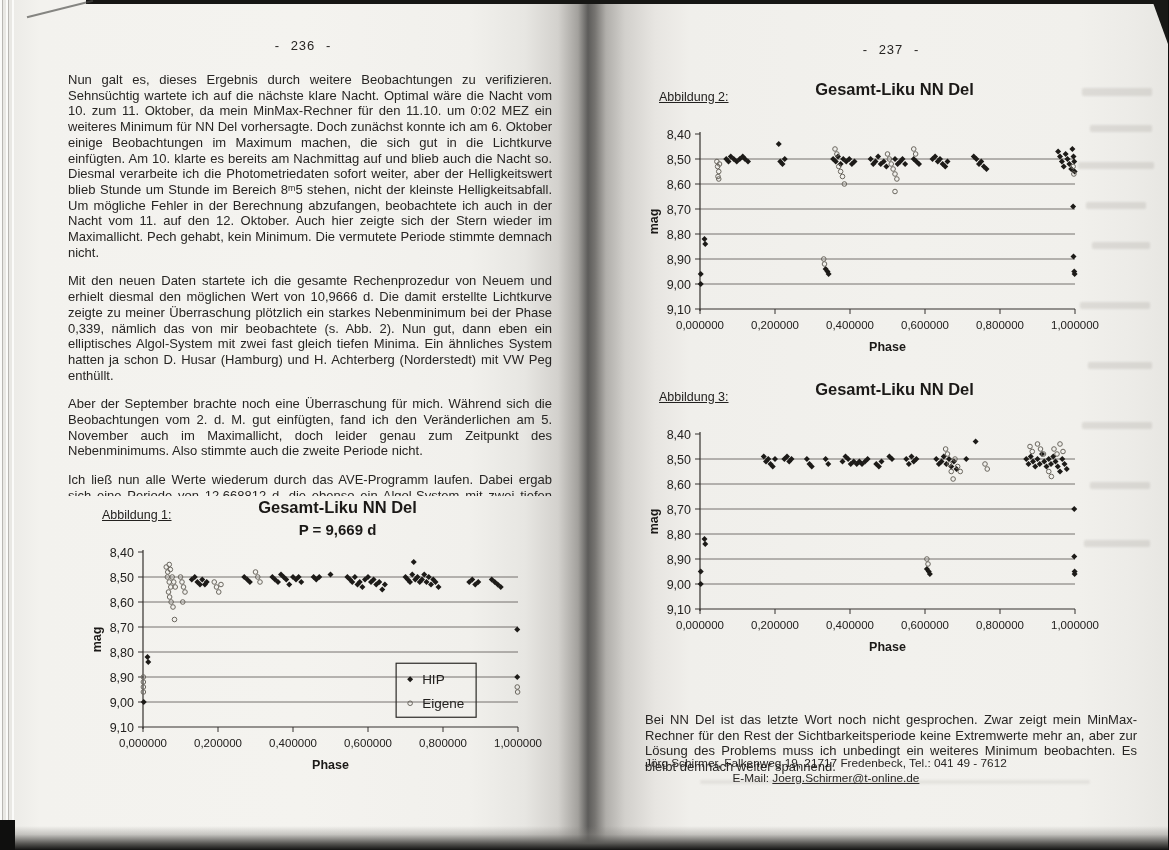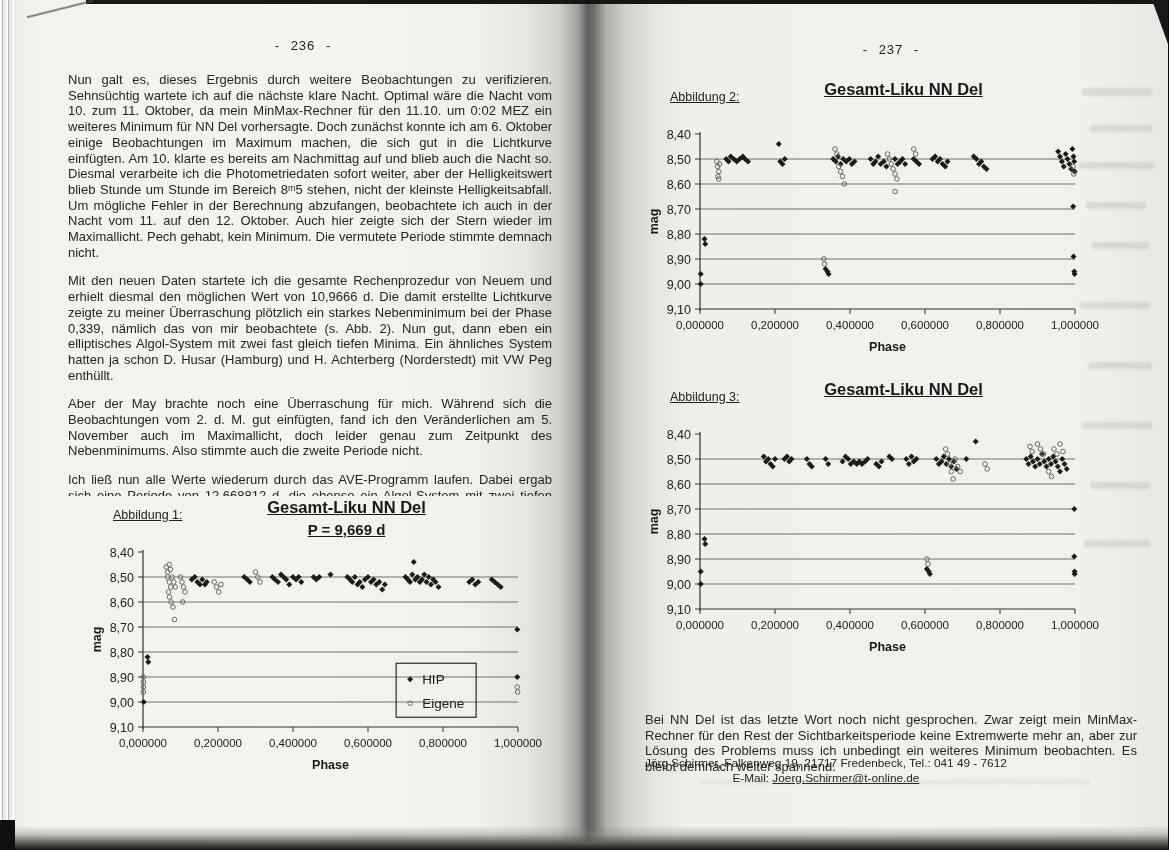--- a/index.html
+++ b/index.html
@@ -30,22 +30,22 @@
   .pagenum-left{left:208px;top:38px;}
   .pagenum-right{left:796px;top:42px;}
   .bodytext{position:absolute;text-align:justify;font-size:13px;line-height:15.7px;color:#272523;}
   .bodytext p{margin:0 0 13px 0;}
   .lefttext{left:68px;top:72px;width:484px;height:424px;overflow:hidden;}
   .closingtext{left:645px;top:712px;width:492px;}
   .contact{position:absolute;left:645px;top:756px;font-size:11.8px;line-height:15.2px;color:#272523;text-align:center;}
   .email-u{text-decoration:underline;}
   
   .chart-block{position:absolute;width:470px;height:298px;}
-  .fig-label{position:absolute;left:25px;top:10px;font-size:12.5px;text-decoration:underline;color:#23211f;}
-  .chart-titles{position:absolute;left:71px;top:0;width:375px;text-align:center;color:#1b1917;text-decoration:underline;}
+  .fig-label{position:absolute;left:14px;top:10px;font-size:12.5px;text-decoration:underline;color:#23211f;}
+  .chart-titles{position:absolute;left:62px;top:0;width:375px;text-align:center;color:#1b1917;}
   .chart-title{font-weight:bold;font-size:16.5px;}
   .chart-subtitle{font-weight:bold;font-size:15px;margin-top:4px;}
   .chart-block svg{position:absolute;left:0;top:44px;}
   .ytick{font-family:"Liberation Sans",sans-serif;font-size:12.5px;fill:#23211f;}
   .xtick{font-family:"Liberation Sans",sans-serif;font-size:11.5px;fill:#23211f;}
   .axlabel{font-family:"Liberation Sans",sans-serif;font-size:12.5px;font-weight:bold;fill:#1b1917;}
   .legendtext{font-family:"Liberation Sans",sans-serif;font-size:13.5px;fill:#23211f;}
   #chart-0{left:88px;top:498px;}
   #chart-1{left:645px;top:80px;}
   #chart-2{left:645px;top:380px;}
@@ -53,21 +53,21 @@
 </head>
 <body>
 
 <div class="scan">
 
   <div class="pagenum pagenum-left">- 236 -</div>
 
   <div class="bodytext lefttext">
     <p>Nun galt es, dieses Ergebnis durch weitere Beobachtungen zu verifizieren. Sehnsüchtig wartete ich auf die nächste klare Nacht. Optimal wäre die Nacht vom 10. zum 11. Oktober, da mein MinMax-Rechner für den 11.10. um 0:02 MEZ ein weiteres Minimum für NN Del vorhersagte. Doch zunächst konnte ich am 6. Oktober einige Beobachtungen im Maximum machen, die sich gut in die Lichtkurve einfügten. Am 10. klarte es bereits am Nachmittag auf und blieb auch die Nacht so. Diesmal verarbeite ich die Photometriedaten sofort weiter, aber der Helligkeitswert blieb Stunde um Stunde im Bereich 8ᵐ5 stehen, nicht der kleinste Helligkeitsabfall. Um mögliche Fehler in der Berechnung abzufangen, beobachtete ich auch in der Nacht vom 11. auf den 12. Oktober. Auch hier zeigte sich der Stern wieder im Maximallicht. Pech gehabt, kein Minimum. Die vermutete Periode stimmte demnach nicht.</p>
     <p>Mit den neuen Daten startete ich die gesamte Rechenprozedur von Neuem und erhielt diesmal den möglichen Wert von 10,9666 d. Die damit erstellte Lichtkurve zeigte zu meiner Überraschung plötzlich ein starkes Nebenminimum bei der Phase 0,339, nämlich das von mir beobachtete (s. Abb. 2). Nun gut, dann eben ein elliptisches Algol-System mit zwei fast gleich tiefen Minima. Ein ähnliches System hatten ja schon D. Husar (Hamburg) und H. Achterberg (Norderstedt) mit VW Peg enthüllt.</p>
-    <p>Aber der May brachte noch eine Überraschung für mich. Während sich die Beobachtungen vom 2. d. M. gut einfügten, fand ich den Veränderlichen am 5. November auch im Maximallicht, doch leider genau zum Zeitpunkt des Nebenminimums. Also stimmte auch die zweite Periode nicht.</p>
+    <p>Aber der September brachte noch eine Überraschung für mich. Während sich die Beobachtungen vom 2. d. M. gut einfügten, fand ich den Veränderlichen am 5. November auch im Maximallicht, doch leider genau zum Zeitpunkt des Nebenminimums. Also stimmte auch die zweite Periode nicht.</p>
     <p>Ich ließ nun alle Werte wiederum durch das AVE-Programm laufen. Dabei ergab sich eine Periode von 12,668812 d, die ebenso ein Algol-System mit zwei tiefen Minima zeigte wie die vorhergehende Berechnung (s. Abb. 3).</p>
   </div>
 
   <div class="chart-block" id="chart-0">
     <div class="fig-label">Abbildung 1:</div>
     <div class="chart-titles">
       <div class="chart-title">Gesamt-Liku NN Del</div>
       <div class="chart-subtitle">P = 9,669 d</div>
     </div>
     <svg width="465" height="240" viewBox="0 0 465 240">

